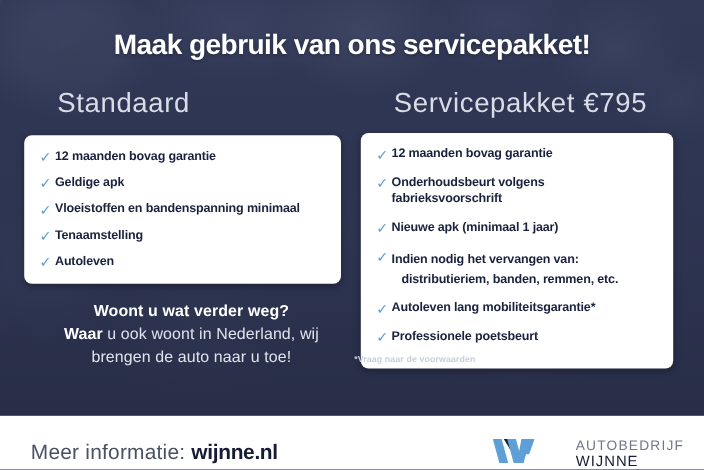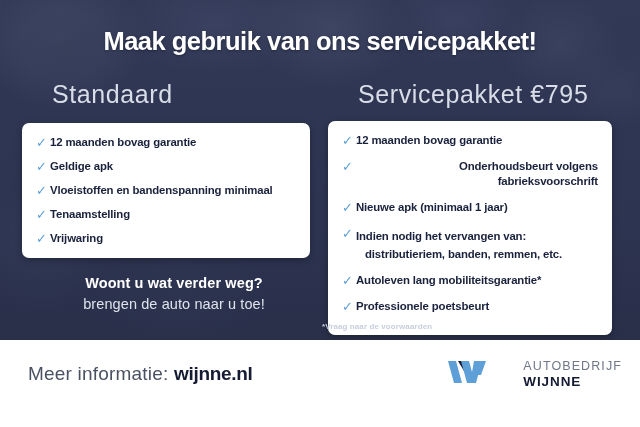--- a/index.html
+++ b/index.html
@@ -99,21 +99,20 @@
     width: 14px;
     flex: 0 0 14px;
     font-weight: normal;
   }
   .feat-text {
     color: #19213c;
     font-size: 11.4px;
     line-height: 15px;
     font-weight: bold;
     letter-spacing: -0.15px;
-    text-align: right;
   }
   .feat-sub {
     color: #19213c;
     font-size: 11.4px;
     line-height: 16px;
     font-weight: bold;
     letter-spacing: -0.15px;
     margin: 2px 0 0 9px;
   }
 
@@ -142,21 +141,21 @@
     font-weight: bold;
     letter-spacing: 0.1px;
   }
 
   
   .footer {
     position: absolute;
     left: 0;
     bottom: 0;
     width: 640px;
-    height: 87px;
+    height: 49px;
     background: #ffffff;
   }
   .footer-info {
     position: absolute;
     left: 28px;
     top: 23px;
     font-size: 19px;
     font-weight: 300;
     color: #4a5163;
     letter-spacing: 0.2px;
@@ -181,21 +180,21 @@
   .logo-top {
     font-size: 12.5px;
     color: #6f7789;
     letter-spacing: 1.1px;
     font-weight: normal;
   }
   .logo-bottom {
     font-size: 13.5px;
     color: #141b33;
     letter-spacing: 0.9px;
-    font-weight: bold;
+    font-weight: normal;
     margin-top: 2px;
   }
 </style>
 </head>
 <body>
 
 <div class="banner">
 
   <div class="bg"></div>
   <div class="bg-tint"></div>
@@ -216,27 +215,30 @@
     <div class="feat">
       <span class="check">✓</span>
       <span class="feat-text">Vloeistoffen en bandenspanning minimaal</span>
     </div>
     <div class="feat">
       <span class="check">✓</span>
       <span class="feat-text">Tenaamstelling</span>
     </div>
     <div class="feat">
       <span class="check">✓</span>
-      <span class="feat-text">Vrijwaring</span>
+      <span class="feat-text">Autoleven</span>
     </div>
   </div>
 
   <div class="promo">
     <div>
       <span class="b">Woont u wat verder weg?</span>
+    </div>
+    <div>
+      <span class="b">Waar</span><span> u ook woont in Nederland, wij</span>
     </div>
     <div>brengen de auto naar u toe!</div>
   </div>
 
   <div class="col-head right">Servicepakket €795</div>
 
   <div class="card right">
     <div class="feat">
       <span class="check">✓</span>
       <span class="feat-text">12 maanden bovag garantie</span>

